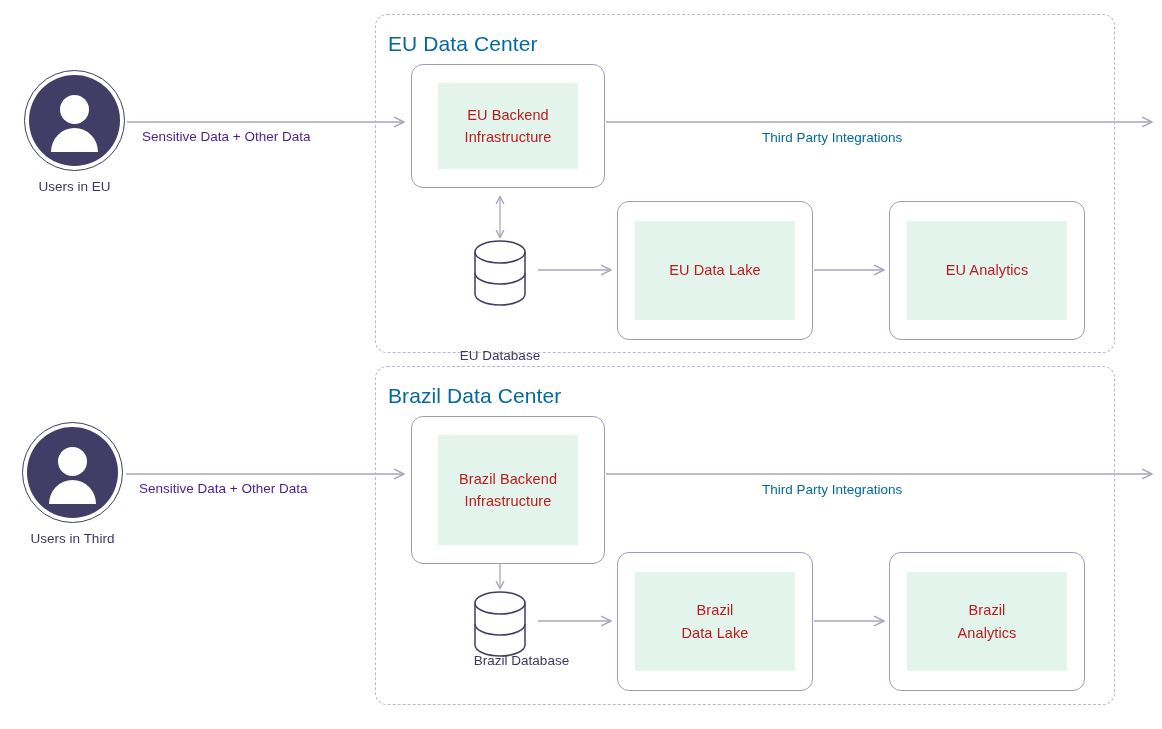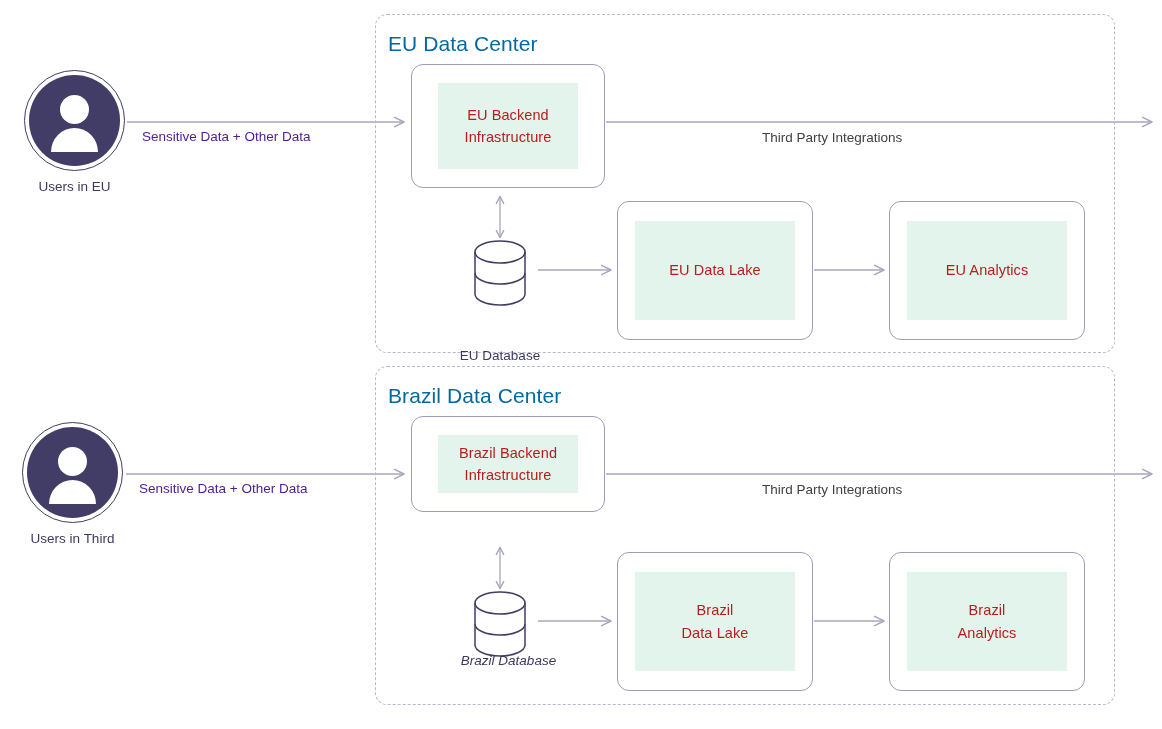--- a/index.html
+++ b/index.html
@@ -95,21 +95,21 @@
   }
 
   
   .edge-label {
     position: absolute;
     font-size: 13.5px;
     color: #4c1d95;
     white-space: nowrap;
     line-height: 1;
   }
-  .edge-label.muted { color: #404040; }
+  .edge-label.muted { color: #0369a1; }
 
   svg.overlay {
     position: absolute;
     left: 0; top: 0;
     width: 1162px;
     height: 729px;
     pointer-events: none;
     overflow: visible;
   }
 </style>
@@ -201,28 +201,28 @@
     <div class="avatar-disc"></div>
     <div class="avatar-head" style="left:36px; top:25px; width:29px; height:29px;"></div>
     <div class="avatar-body" style="left:27px; top:58px; width:47px; height:24px;"></div>
   </div>
   <div class="caption" style="left:7px; top:532px; width:131px;">Users in Third</div>
 
   <div class="edge-label" style="left:139px; top:482px;">Sensitive Data + Other Data</div>
 
   <div class="edge-label muted" style="left:762px; top:483px;">Third Party Integrations</div>
 
-  <div class="node" style="left:411px; top:416px; width:194px; height:96px;">
+  <div class="node" style="left:411px; top:416px; width:194px; height:148px;">
     <div class="node-fill" style="left:26px; top:18px; right:26px; bottom:18px;">
       <span class="node-label">Brazil Backend
 Infrastructure</span>
     </div>
   </div>
 
-  <div class="caption" style="left:436px; top:654px; width:145px;font-style:italic;">Brazil Database</div>
+  <div class="caption" style="left:449px; top:654px; width:145px;">Brazil Database</div>
 
   <div class="node" style="left:617px; top:552px; width:196px; height:139px;">
     <div class="node-fill" style="left:17px; top:19px; right:17px; bottom:19px;">
       <span class="node-label">Brazil
 Data Lake</span>
     </div>
   </div>
 
   <div class="node" style="left:889px; top:552px; width:196px; height:139px;">
     <div class="node-fill" style="left:17px; top:19px; right:17px; bottom:19px;">

